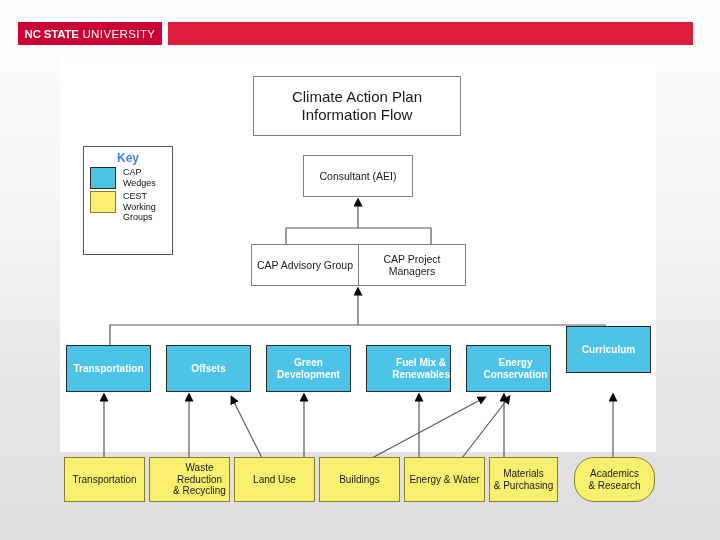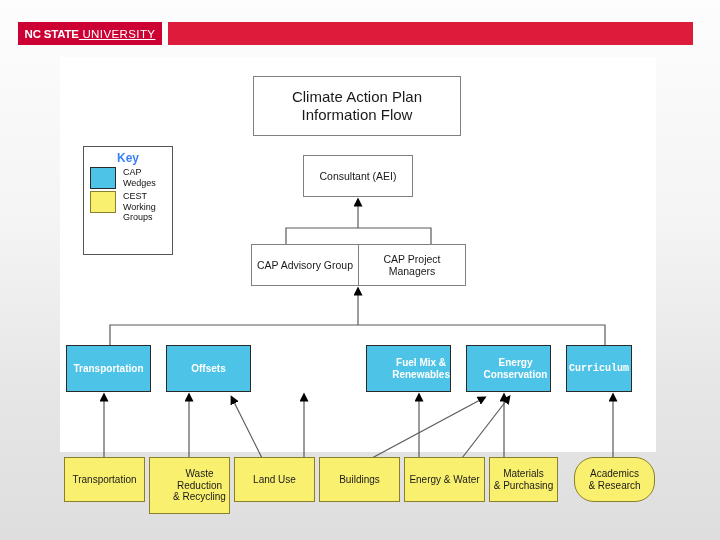--- a/index.html
+++ b/index.html
@@ -23,21 +23,21 @@
   }
   #logo-block {
     position: absolute; left: 0; top: 0;
     width: 144px; height: 23px;
     background: #cc0033;
     display: flex; align-items: center; justify-content: center;
     letter-spacing: .2px;
   }
   #logo-text { color: #ffffff; font-size: 11.5px; white-space: nowrap; }
   #logo-text .b { font-weight: bold; letter-spacing: -0.2px; }
-  #logo-text .l { font-weight: normal; letter-spacing: .4px; text-decoration: underline; }
+  #logo-text .l { font-weight: normal; letter-spacing: .4px; }
   #header-bar {
     position: absolute; left: 150px; top: 0;
     width: 525px; height: 23px;
     background: #dd1b3b;
   }
 
   
   #panel {
     position: absolute; left: 60px; top: 57px;
     width: 596px; height: 395px;
@@ -186,46 +186,52 @@
         <div>Transportation</div>
         <div></div>
       </div>
   </div>
   <div class="node blue" style="left:166px; top:345px; width:85px; height:47px;">
     <div>
         <div>Offsets</div>
         <div></div>
       </div>
   </div>
+  <div class="node blue" style="left:266px; top:345px; width:85px; height:47px;">
+    <div>
+        <div>Green</div>
+        <div>Development</div>
+      </div>
+  </div>
   <div class="node blue" style="left:366px; top:345px; width:85px; height:47px;justify-content:flex-end;">
     <div>
         <div>Fuel Mix &amp;</div>
         <div>Renewables</div>
       </div>
   </div>
   <div class="node blue" style="left:466px; top:345px; width:85px; height:47px;padding-left:14px;">
     <div>
         <div>Energy</div>
         <div>Conservation</div>
       </div>
   </div>
-  <div class="node blue" style="left:566px; top:345px; width:66px; height:47px;font-family:Liberation Mono, monospace;">
+  <div class="node blue" style="left:566px; top:326px; width:85px; height:47px;">
     <div>
         <div>Curriculum</div>
         <div></div>
       </div>
   </div>
 
   <div class="node yellow" style="left:64px;  top:457px; width:81px; height:45px;">
     <div>
         <div>Transportation</div>
         <div></div>
       </div>
   </div>
-  <div class="node yellow" style="left:149px; top:457px; width:81px; height:57px;padding-left:20px;">
+  <div class="node yellow" style="left:149px; top:457px; width:81px; height:45px;padding-left:20px;">
     <div>
         <div>Waste Reduction</div>
         <div>&amp; Recycling</div>
       </div>
   </div>
   <div class="node yellow" style="left:234px; top:457px; width:81px; height:45px;">
     <div>
         <div>Land Use</div>
         <div></div>
       </div>

